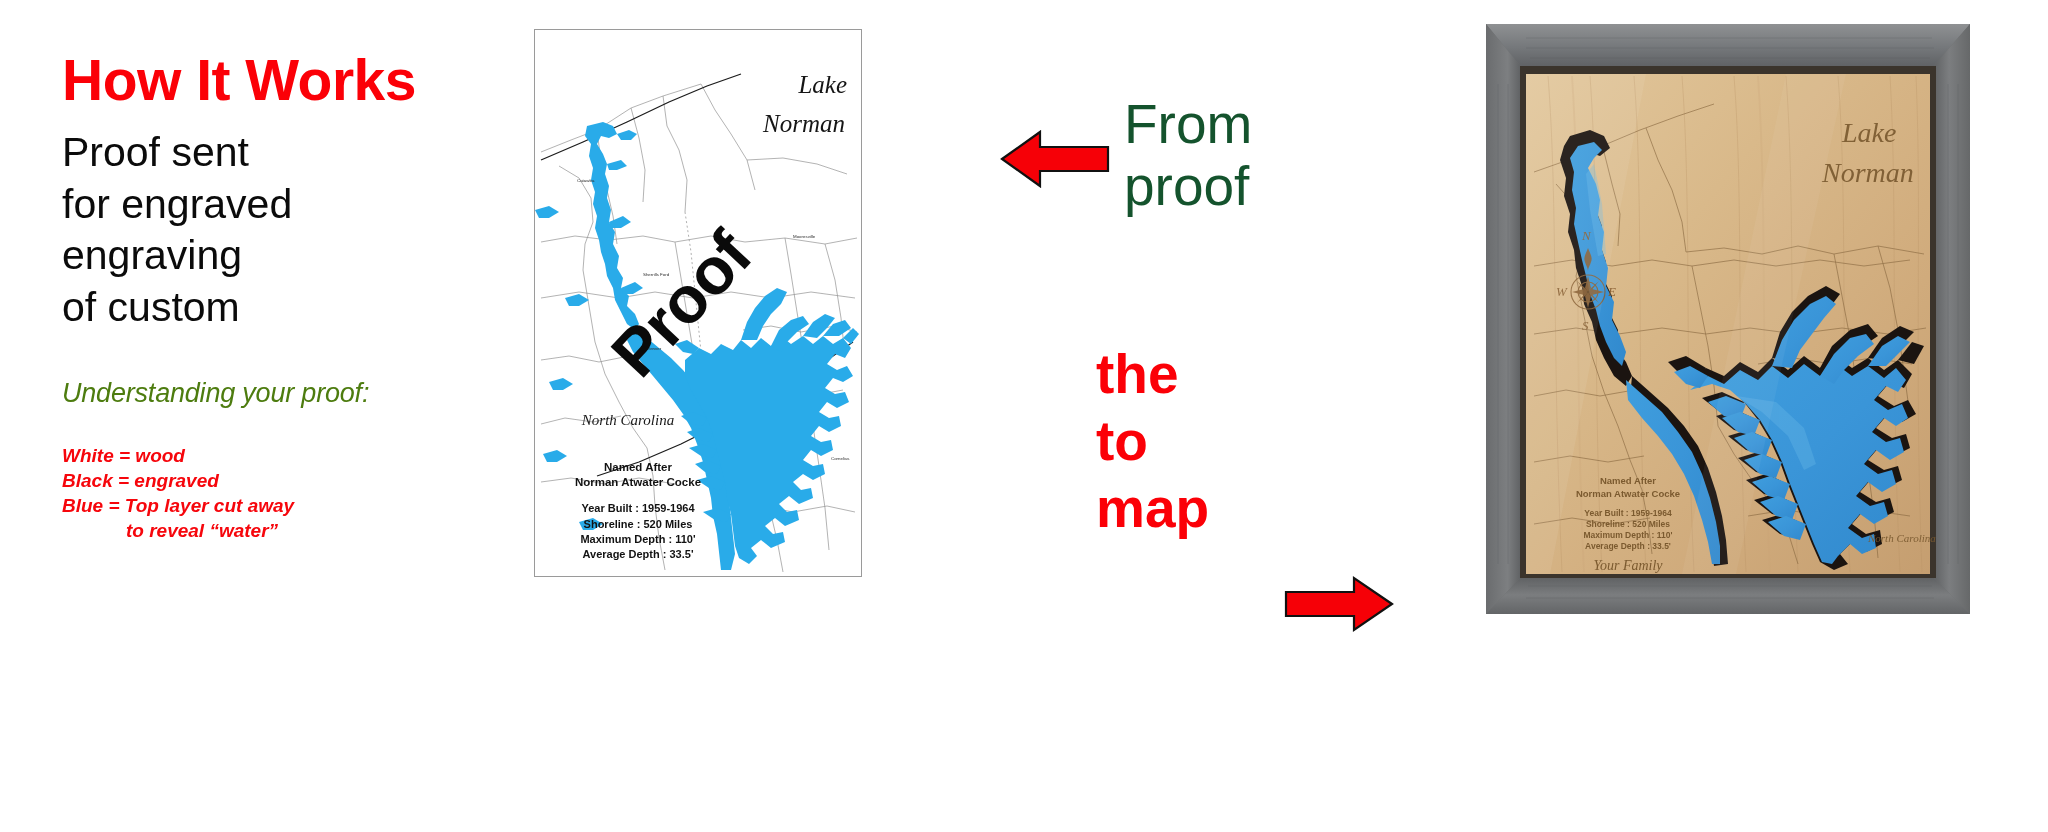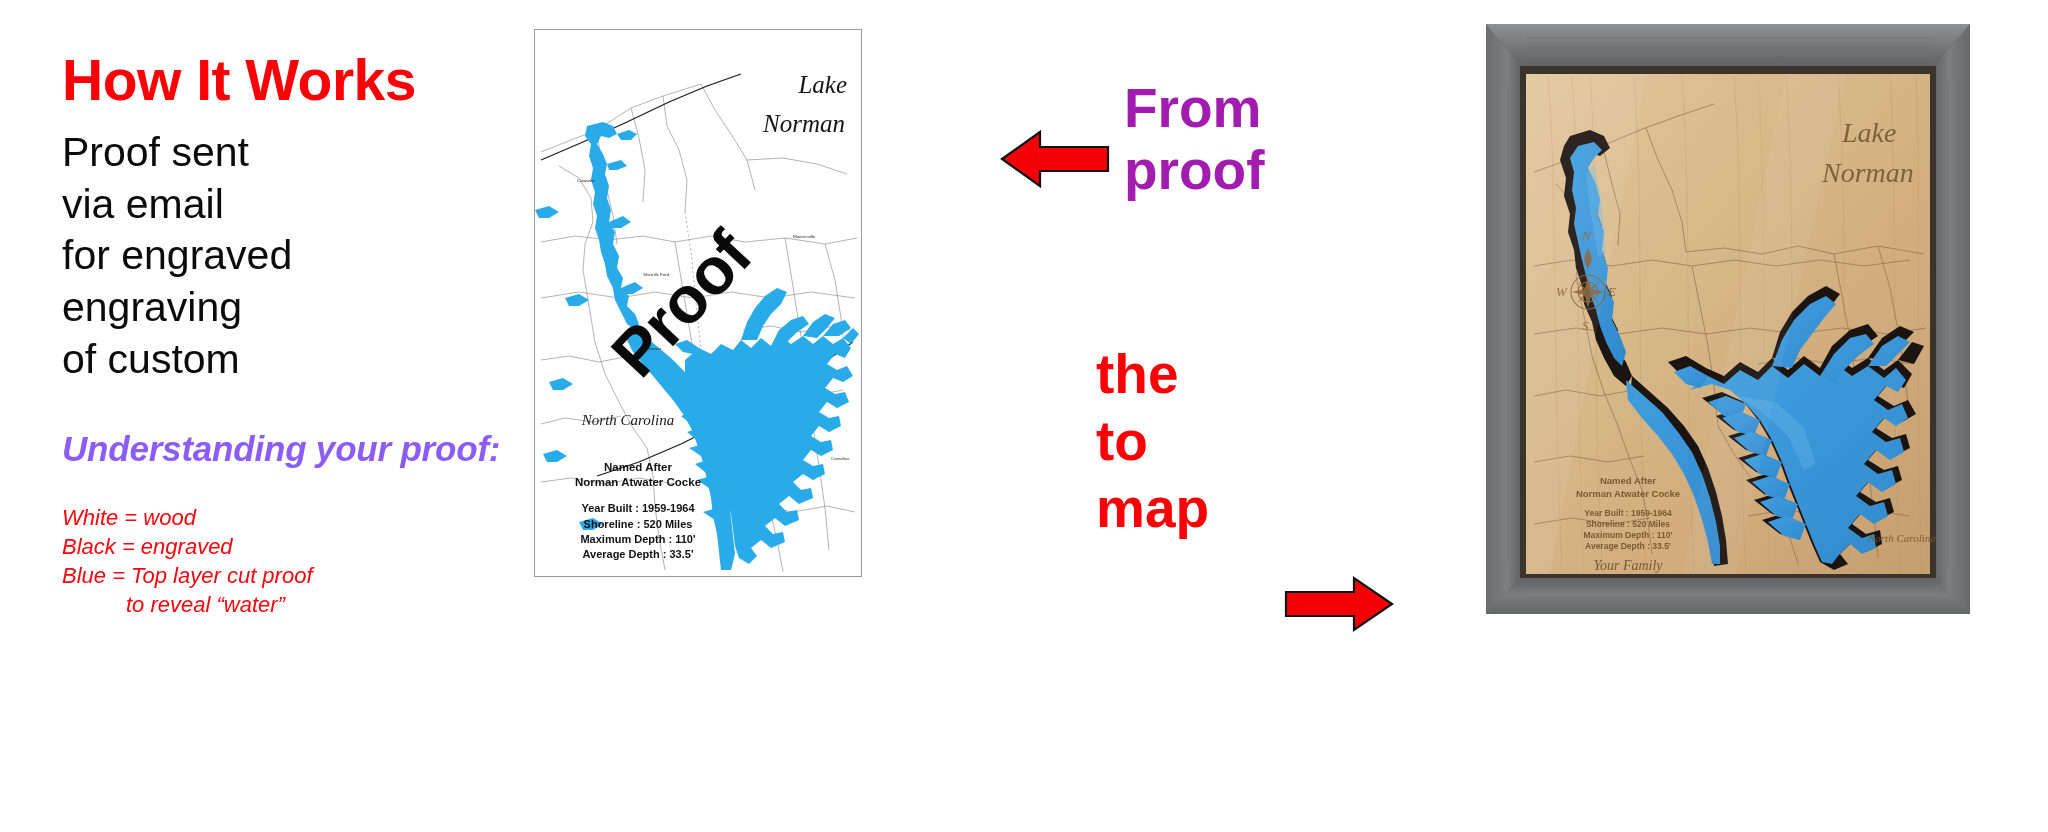--- a/index.html
+++ b/index.html
@@ -10,24 +10,24 @@
 
   
   .left-col{position:absolute;left:62px;top:52px;width:470px;}
   .headline{
     color:#fb0007;font-weight:bold;font-size:57px;line-height:1.0;
     letter-spacing:-0.5px;margin:0 0 18px 0;white-space:nowrap;
   }
   .body-lines{color:#0b0b0b;font-weight:normal;font-size:41px;line-height:1.26;margin:0;}
   .body-lines div{white-space:nowrap;}
   .sub-head{
-    color:#8b5cf6;font-weight:bold;font-style:italic;font-size:35px;
+    color:#4d7c0f;font-weight:normal;font-style:italic;font-size:27px;
     margin-top:44px;white-space:nowrap;letter-spacing:-0.2px;
   }
-  .legend{color:#f6060c;font-weight:normal;font-style:italic;font-size:22px;
+  .legend{color:#f6060c;font-weight:bold;font-style:italic;font-size:19px;
           line-height:1.32;margin-top:34px;}
   .legend div{white-space:nowrap;}
   .legend .indent{padding-left:64px;}
 
   
   .proof-panel{
     position:absolute;left:534px;top:29px;width:326px;height:546px;
     background:#ffffff;border:1.5px solid #9a9a9a;overflow:hidden;
   }
   .proof-map{position:absolute;left:0;top:0;width:100%;height:100%;}
@@ -51,22 +51,22 @@
     position:absolute;left:8px;top:430px;width:190px;text-align:center;color:#121212;
   }
   .info-title{font-size:11.5px;font-weight:bold;line-height:1.32;}
   .info-stats{font-size:11px;font-weight:bold;line-height:1.38;margin-top:11px;}
   .info-script{
     font-family:"Liberation Serif",serif;font-style:italic;font-size:16px;
     line-height:1.45;margin-top:12px;letter-spacing:0.5px;
   }
 
   
-  .callout-from{position:absolute;left:1124px;top:78px;color:#a21caf;
-    font-weight:bold;font-size:55px;line-height:1.12;}
+  .callout-from{position:absolute;left:1124px;top:94px;color:#14532d;
+    font-weight:normal;font-size:55px;line-height:1.12;}
   .callout-from div{white-space:nowrap;}
   .callout-to{position:absolute;left:1096px;top:341px;color:#fb0007;
     font-weight:bold;font-size:55px;line-height:1.22;}
   .callout-to div{white-space:nowrap;}
 
   .arrow-left{position:absolute;left:1000px;top:128px;width:110px;height:62px;}
   .arrow-right{position:absolute;left:1284px;top:575px;width:110px;height:58px;}
 
   
   .framed{position:absolute;left:1486px;top:24px;width:484px;height:590px;}
@@ -78,32 +78,31 @@
 <body>
 
 <div class="stage">
 
   <div class="left-col">
 
     <div class="headline">How It Works</div>
 
     <div class="body-lines">
       <div>Proof sent</div>
-      <div>via email</div>
       <div>for engraved</div>
       <div>engraving</div>
       <div>of custom</div>
     </div>
 
     <div class="sub-head">Understanding your proof:</div>
 
     <div class="legend">
       <div>White = wood</div>
       <div>Black = engraved</div>
-      <div>Blue = Top layer cut proof</div>
+      <div>Blue = Top layer cut away</div>
       <div class="indent">to reveal “water”</div>
     </div>
   </div>
 
   <div class="proof-panel">
 
     <svg class="proof-map" viewBox="0 0 326 546" preserveAspectRatio="none">
       <rect x="0" y="0" width="326" height="546" fill="#ffffff"></rect>
 
       <g stroke="#8d8d8d" stroke-width="0.7" fill="none" opacity="0.95">

